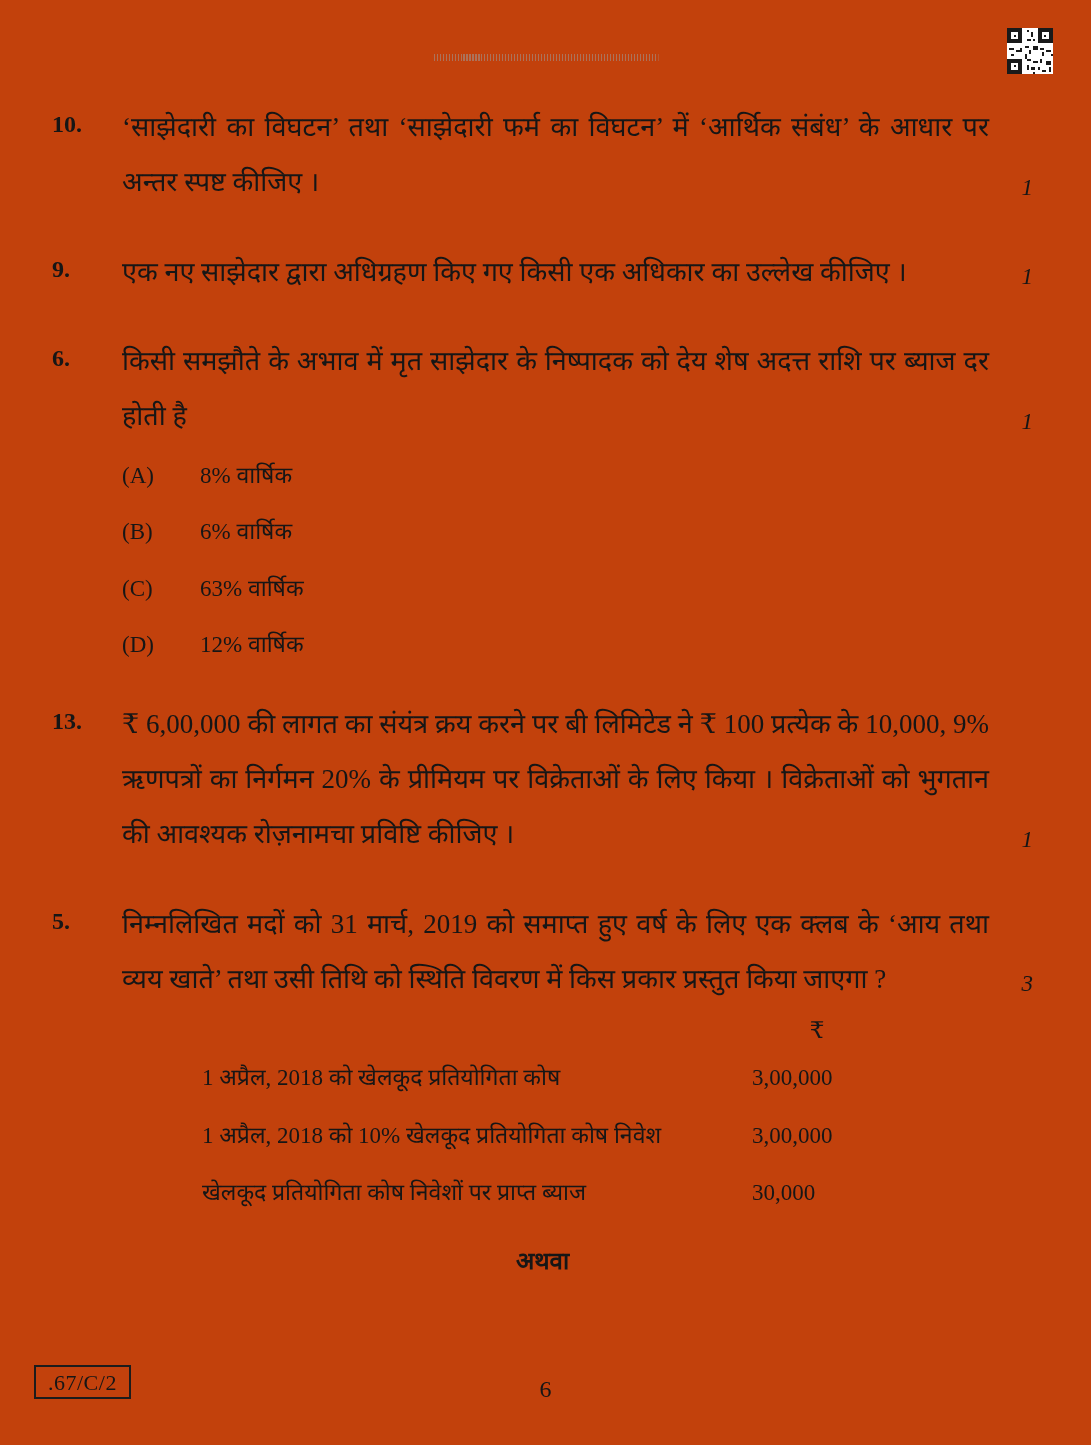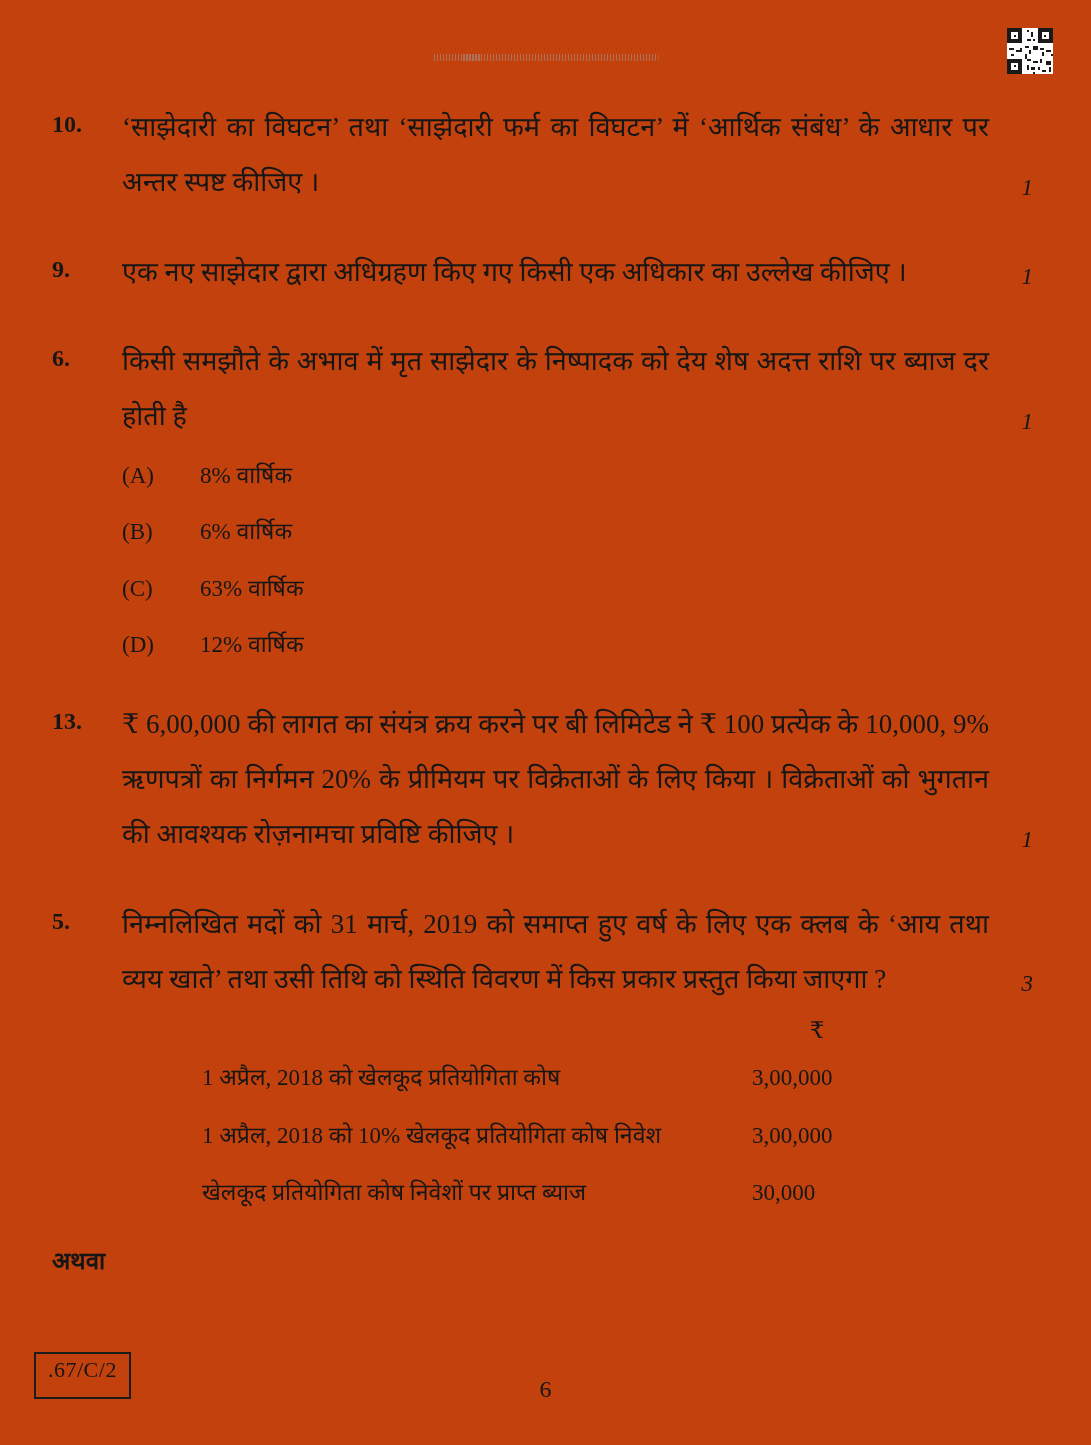--- a/index.html
+++ b/index.html
@@ -68,30 +68,31 @@
     width: 680px;
     font-size: 23px;
   }
   .fund-header-row { display: flex; margin-bottom: 18px; }
   .fund-header-spacer { flex: 1; }
   .fund-currency { flex: 0 0 130px; text-align: center; }
   .fund-row { display: flex; line-height: 1.4; margin-bottom: 25px; }
   .fund-item { flex: 1; padding-right: 12px; }
   .fund-amount { flex: 0 0 130px; text-align: left; }
   .or-divider {
+    text-align: center;
     font-weight: bold;
     font-size: 24px;
     margin-top: 26px;
   }
   .paper-code {
     position: absolute;
     left: 34px;
     bottom: 46px;
     border: 2px solid #1c1c1c;
-    padding: 3px 12px 14px 12px;
+    padding: 3px 12px 1px 12px;
     font-size: 22px;
     letter-spacing: 0.5px;
   }
   .page-number {
     position: absolute;
     left: 0;
     right: 0;
     bottom: 42px;
     text-align: center;
     font-size: 24px;

